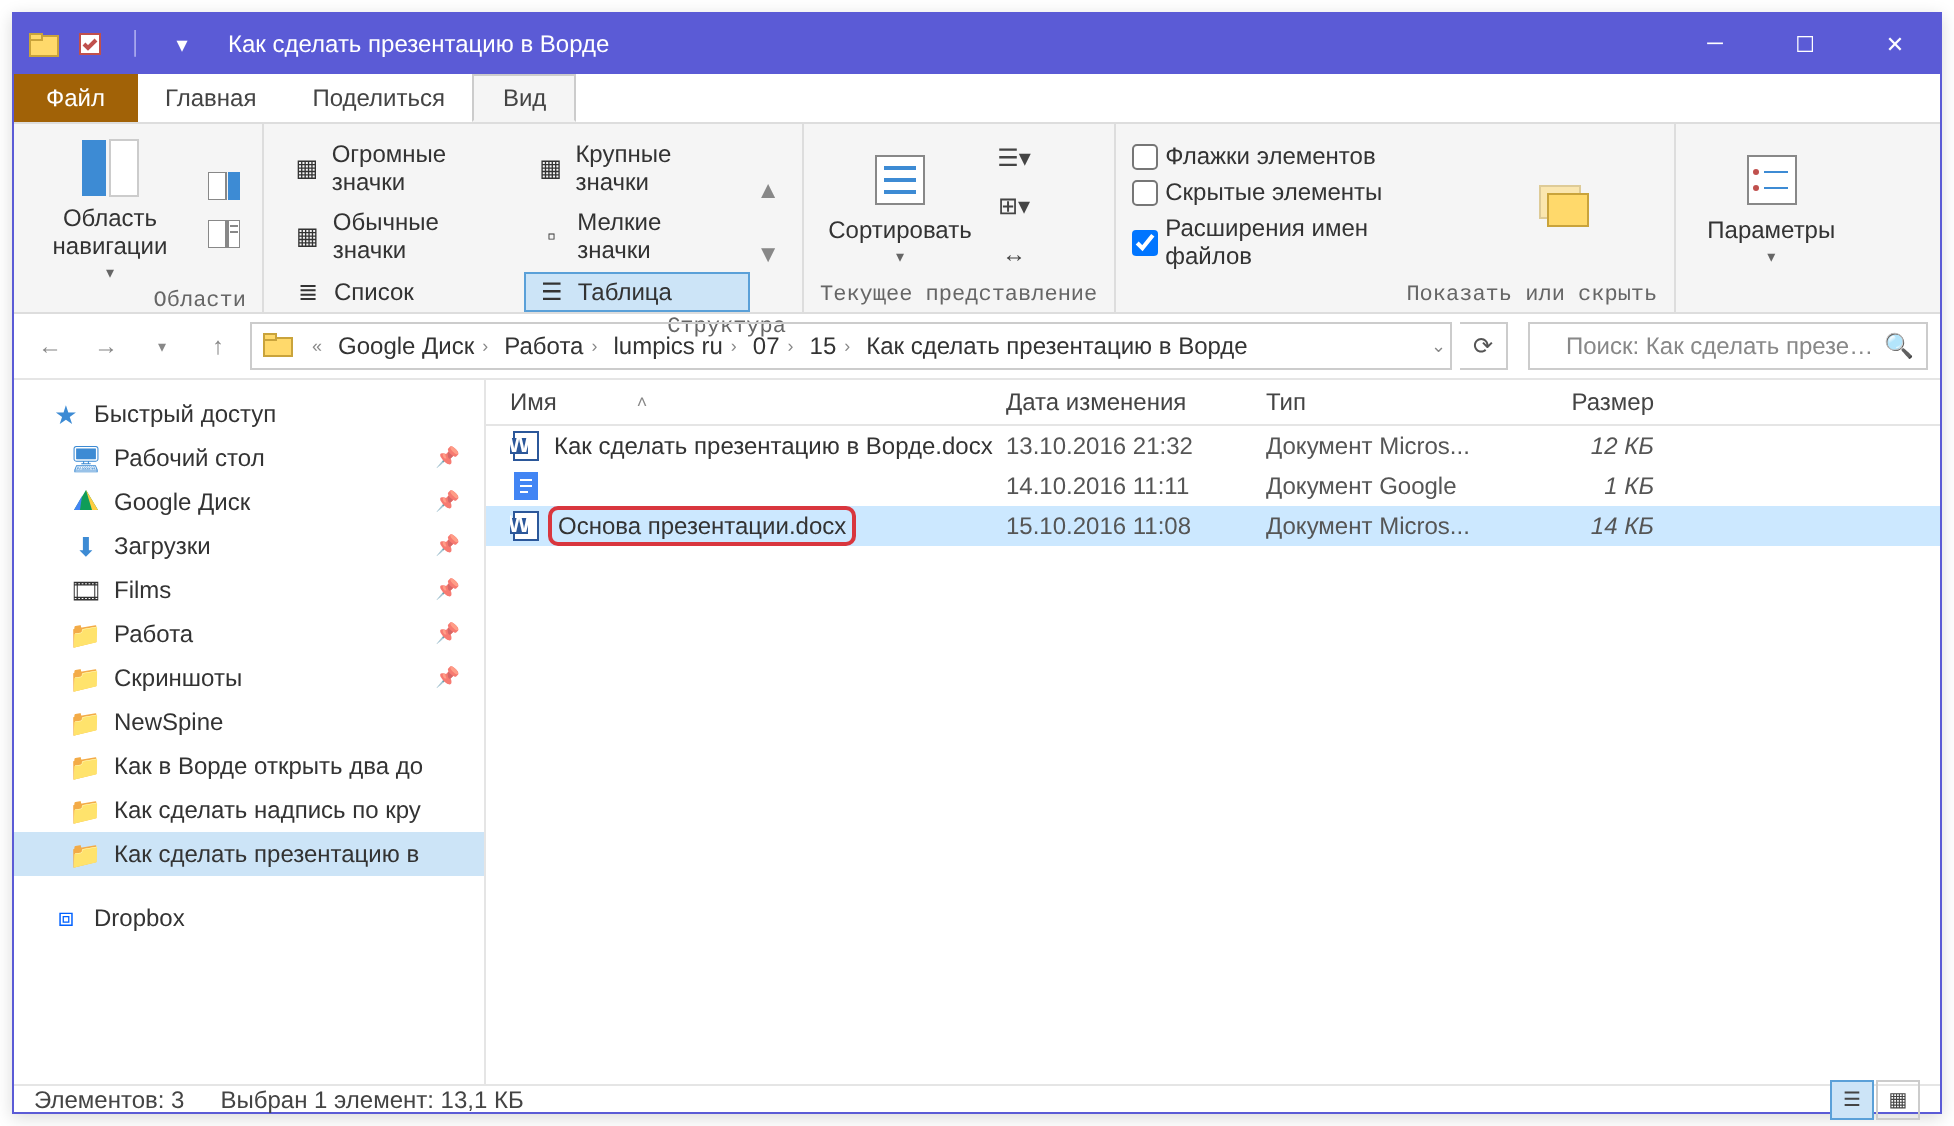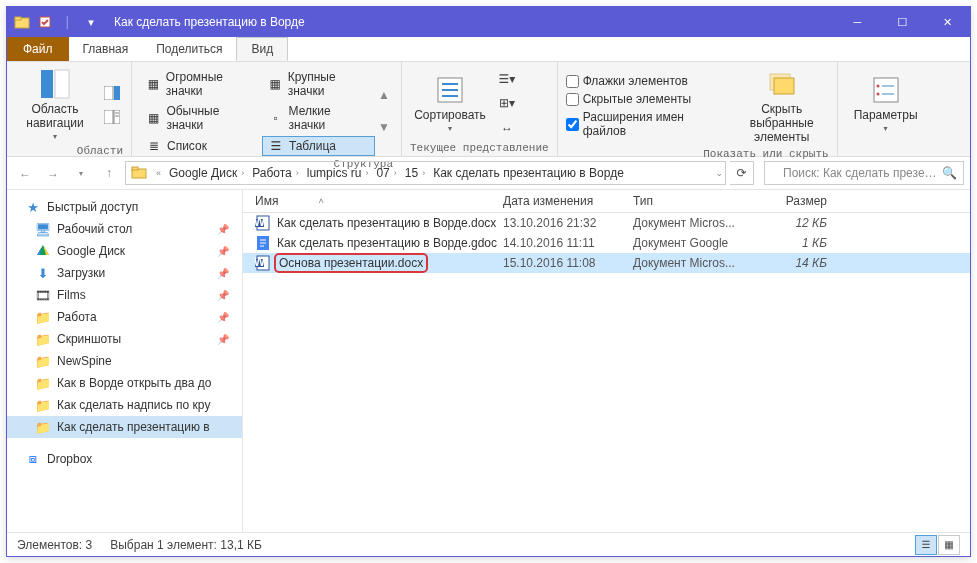--- a/index.html
+++ b/index.html
@@ -52,21 +52,21 @@
 .col-type { width:130px; }
 .col-size { width:80px; text-align:right; padding-right:16px; }
 .row { display:flex; align-items:center; padding:2px 0; color:#333; }
 .row .c-name { width:260px; padding-left:12px; display:flex; align-items:center; gap:6px; }
 .row .c-date { width:130px; color:#555; }
 .row .c-type { width:130px; color:#555; white-space:nowrap; overflow:hidden; text-overflow:ellipsis; }
 .row .c-size { width:80px; text-align:right; padding-right:16px; color:#555;font-style:italic; }
 .row.selected { background:#cce8ff; }
 .row.selected .c-name .filename { outline:2px solid #d9363e; outline-offset:1px; border-radius:2px; padding:0 2px; }
 .fi { width:16px; height:16px; display:inline-flex; align-items:center; justify-content:center; }
-.status { height:24px; border-top:1px solid #e5e5e5; display:flex; align-items:center; padding:0 10px; gap:18px; color:#444; }
+.status { height:14px; border-top:1px solid #e5e5e5; display:flex; align-items:center; padding:0 10px; gap:18px; color:#444; }
 .status .viewsw { margin-left:auto; display:flex; gap:1px; }
 .status .viewsw span { width:22px; height:20px; border:1px solid #ccc; display:flex; align-items:center; justify-content:center; font-size:10px; }
 .status .viewsw .on { background:#cce4f7; border-color:#5aa0d8; }
 svg { display:block; }
 </style>
 </head>
 <body>
 
 <div class="window">
 
@@ -212,21 +212,20 @@
               <span>Расширения имен файлов</span>
             </label>
         </div>
         <div class="big-btn" style="width:95px">
           <div class="big-icon">
               <svg width="32" height="32">
                 <rect x="4" y="6" width="20" height="16" fill="#ffd96b" stroke="#c9a33b" opacity=".5"></rect>
                 <rect x="8" y="10" width="20" height="16" fill="#ffd96b" stroke="#c9a33b"></rect>
               </svg>
             </div>
-          <span>Скрыть выбранные элементы</span>
         </div>
       </div>
       <div class="group-label">Показать или скрыть</div>
     </div>
 
     <div class="group" style="border-right:none">
       <div class="group-body">
         <div class="big-btn">
           <div class="big-icon">
               <svg width="32" height="32">
@@ -380,21 +379,20 @@
       <div class="row">
         <div class="c-name">
             <span class="fi">
               <svg width="16" height="16">
                 <rect x="2" y="1" width="12" height="14" fill="#4285f4"></rect>
                 <line x1="5" y1="5" x2="11" y2="5" stroke="#fff"></line>
                 <line x1="5" y1="8" x2="11" y2="8" stroke="#fff"></line>
                 <line x1="5" y1="11" x2="9" y2="11" stroke="#fff"></line>
               </svg>
             </span>
-            <span class="filename">Как сделать презентацию в Ворде.gdoc</span>
           </div>
         <div class="c-date">14.10.2016 11:11</div>
         <div class="c-type">Документ Google</div>
         <div class="c-size">1 КБ</div>
       </div>
       <div class="row selected">
         <div class="c-name">
             <span class="fi">
               <svg width="16" height="16">
                 <rect x="2" y="1" width="12" height="14" fill="#fff" stroke="#2b579a"></rect>

